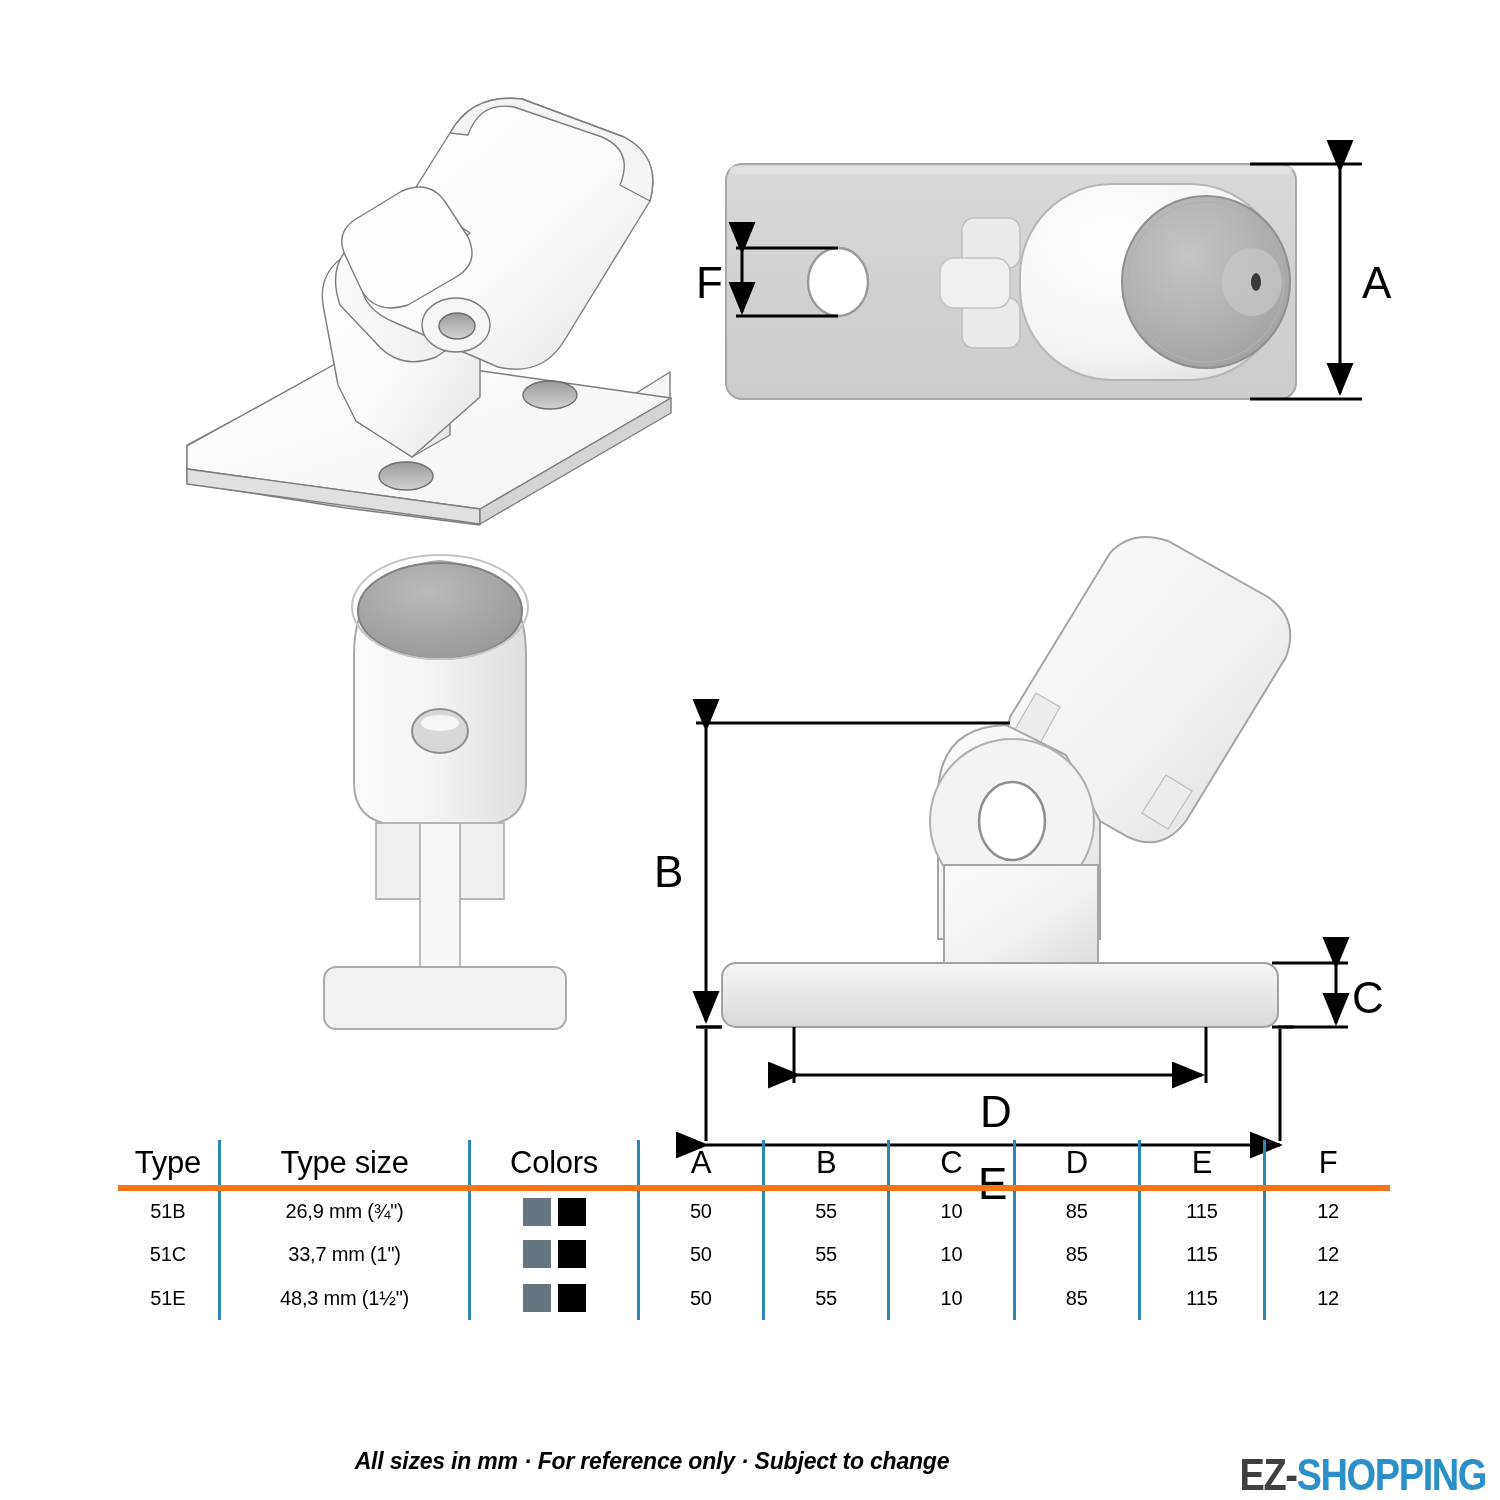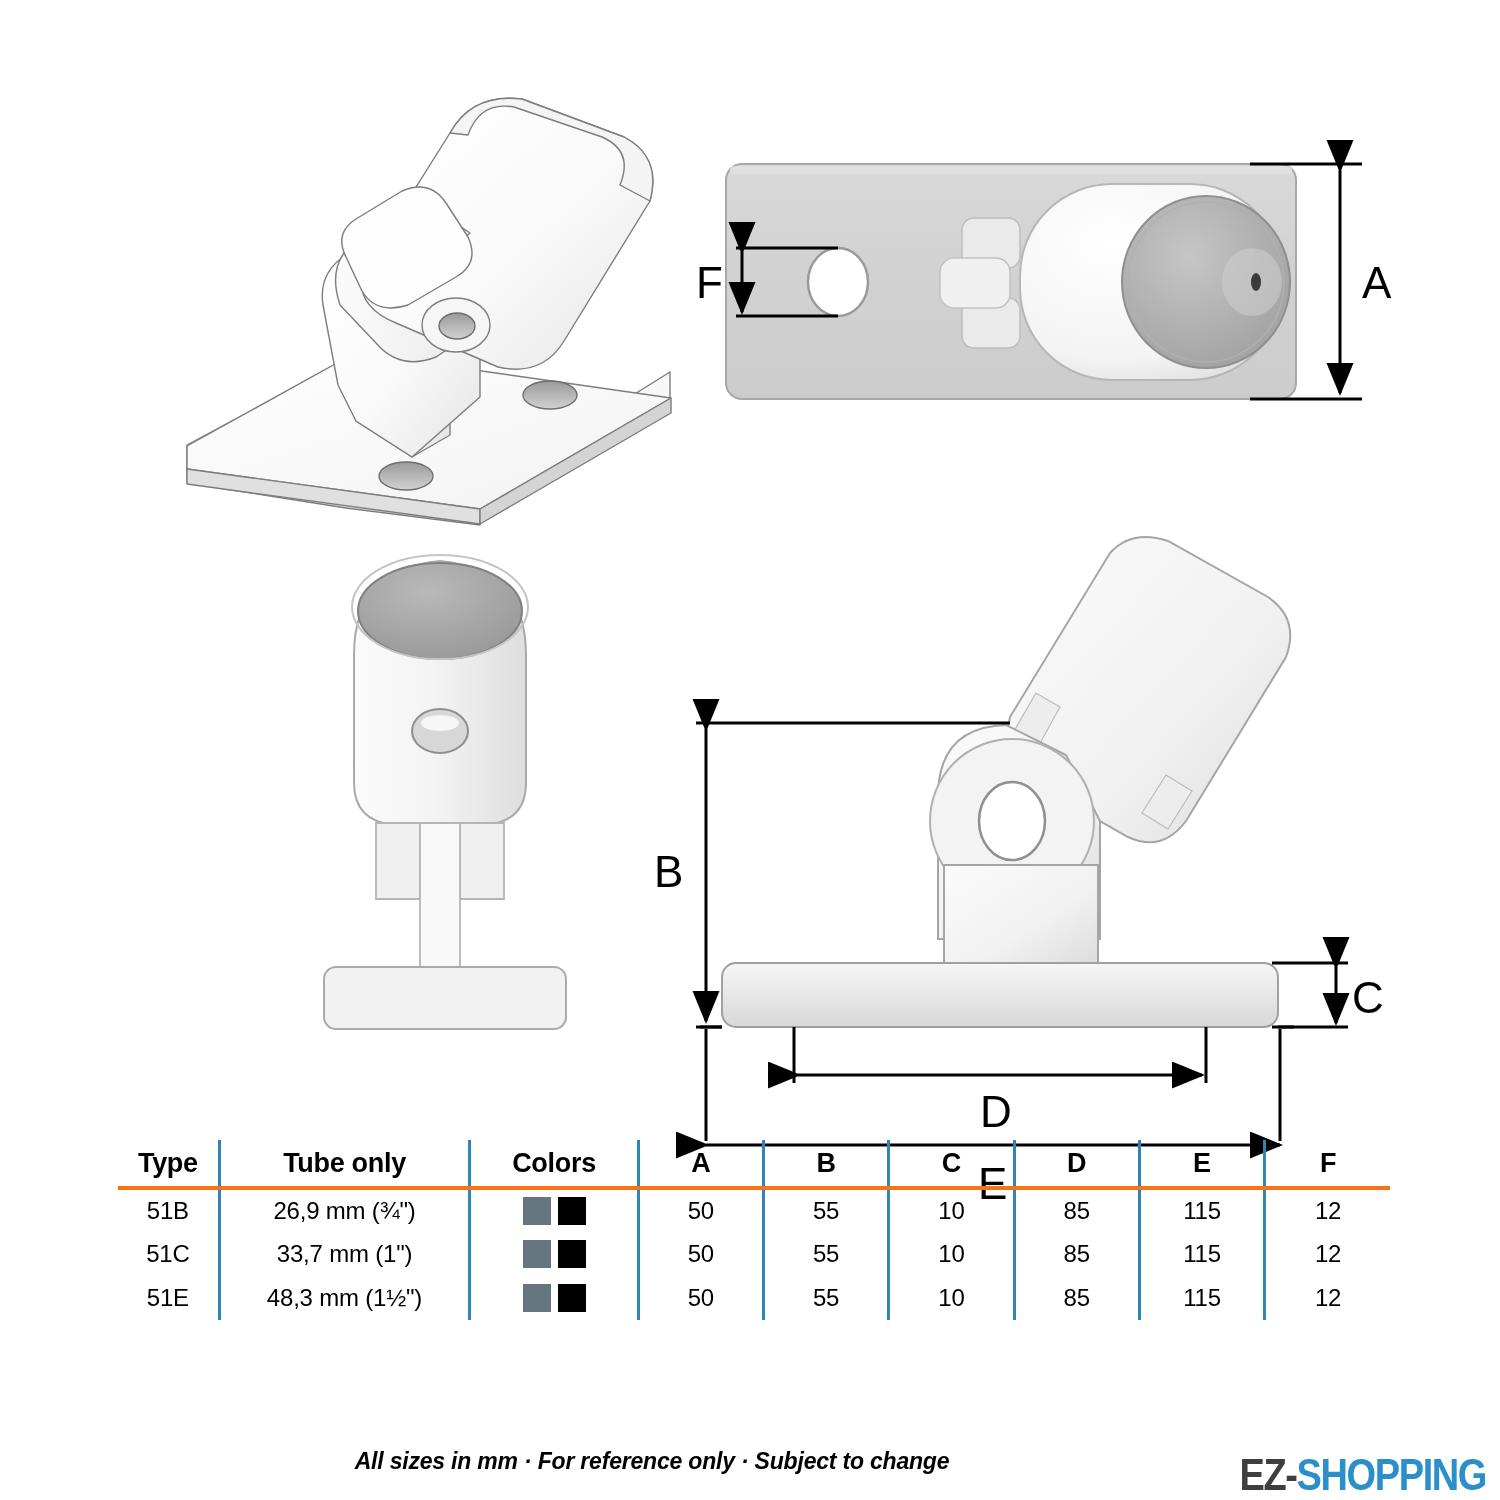--- a/index.html
+++ b/index.html
@@ -42,28 +42,28 @@
   }
   table.spec th, table.spec td {
     border-left: 3px solid #2e86b4;
     text-align: center;
     vertical-align: middle;
     padding: 0;
     white-space: nowrap;
   }
   table.spec th:first-child, table.spec td:first-child { border-left: none; }
   table.spec thead th {
-    font-size: 27px;
-    font-weight: bold;
+    font-size: 31px;
+    font-weight: normal;
     height: 48px;
-    border-bottom: 4px solid #f97316;
+    border-bottom: 6px solid #f97316;
     letter-spacing: -0.3px;
   }
   table.spec tbody td {
-    font-size: 24px;
+    font-size: 20px;
     font-weight: normal;
     height: 44px;
     letter-spacing: -0.2px;
   }
   .c-type      { width: 101px; }
   .c-tube      { width: 250px; }
   .c-colors    { width: 168px; }
   .c-dim       { width: 125px; }
 
   .swatches {
@@ -337,21 +337,21 @@
         <col class="c-dim">
           <col class="c-dim">
           <col class="c-dim">
         <col class="c-dim">
           <col class="c-dim">
           <col class="c-dim">
       </colgroup>
       <thead>
         <tr>
           <th>Type</th>
-          <th>Tube only</th>
+          <th>Type size</th>
           <th>Colors</th>
           <th>A</th>
           <th>B</th>
           <th>C</th>
           <th>D</th>
           <th>E</th>
           <th>F</th>
         </tr>
       </thead>
       <tbody id="spec-body">

